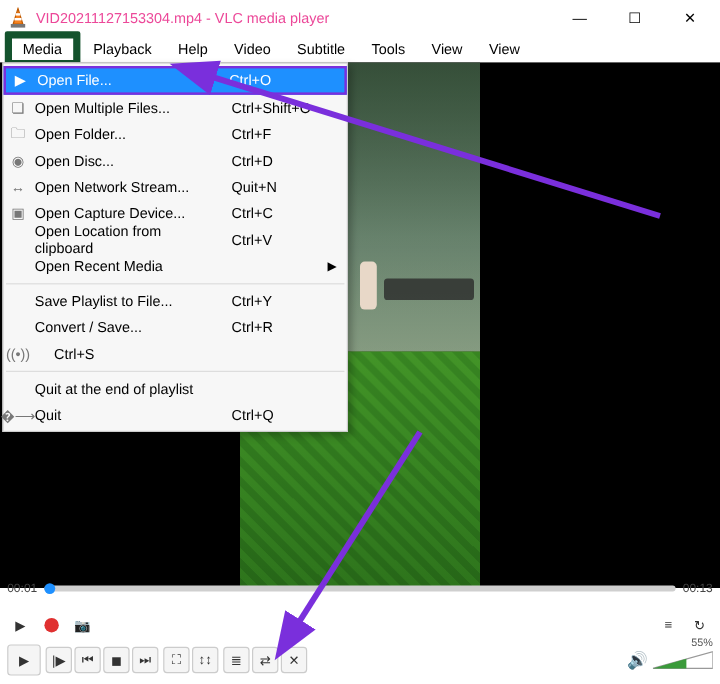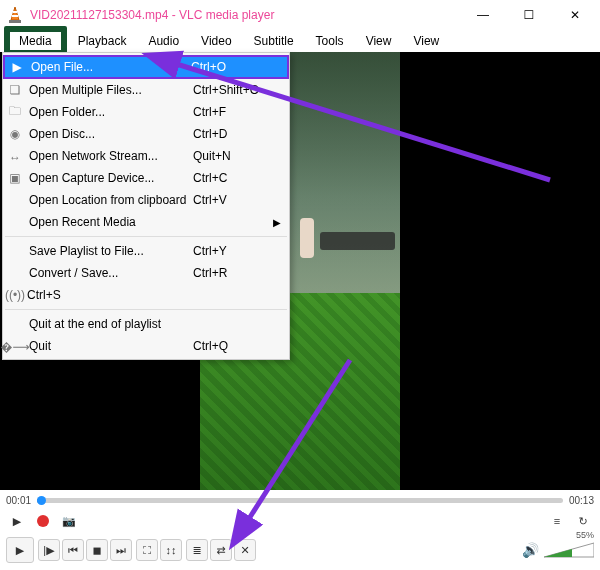--- a/index.html
+++ b/index.html
@@ -27,28 +27,28 @@
       linear-gradient(to bottom, rgba(40,60,40,.6), rgba(80,100,80,.2) 60%, rgba(120,130,120,.3));
   }
   .person { position:absolute; left:300px; top:38%; width:14px; height:40px; background:#e8d8c8; border-radius:4px; }
   .crowd { position:absolute; left:320px; top:41%; width:75px; height:18px; background:#2a2a2a; border-radius:3px; opacity:.8; }
 
   
   .dropdown { position:absolute; top:52px; left:2px; width:288px; background:#f7f7f7; border:1px solid #ccc; box-shadow:3px 3px 6px rgba(0,0,0,.25); z-index:10; padding:2px 0; }
   .drow { height:22px; display:flex; align-items:center; font-size:12px; color:#000; }
   .drow .dicon { width:24px; display:flex; align-items:center; justify-content:center; color:#777; font-size:12px; }
   .drow .dlabel { flex:1; padding-left:2px; }
-  .drow .dshort { width:80px; text-align:left; color:#000; padding-right:6px; }
+  .drow .dshort { width:80px; text-align:left; color:#000; padding-right:6px;margin-left:18px; }
   .drow .dsub { width:16px; color:#000; font-size:10px; }
   .drow.hl { background:#1e90ff; color:#fff; border:2px solid #7a2fdc; height:24px; }
   .drow.hl .dshort,.drow.hl .dicon{ color:#fff; }
   .dsep { height:1px; background:#ddd; margin:3px 2px; }
 
   
-  .seekbar { position:absolute; left:0; right:0; bottom:64px; height:12px; display:flex; align-items:center; padding:0 6px; gap:6px; font-size:10px; color:#444; }
+  .seekbar { position:absolute; left:0; right:0; bottom:74px; height:12px; display:flex; align-items:center; padding:0 6px; gap:6px; font-size:10px; color:#444; }
   .seek-track { flex:1; height:5px; background:#cfcfcf; border-radius:3px; position:relative; }
   .seek-fill { position:absolute; left:0; top:0; bottom:0; width:1%; background:#888; border-radius:3px; }
   .seek-fill::after{content:"";position:absolute;right:-4px;top:-2px;width:9px;height:9px;border-radius:50%;background:#1e90ff;}
   
   .toolbar1 { position:absolute; left:0; right:0; bottom:36px; height:26px; display:flex; align-items:center; padding:0 6px; gap:4px; }
   .toolbar2 { position:absolute; left:0; right:0; bottom:6px; height:28px; display:flex; align-items:center; padding:0 6px; gap:4px; }
   .btn { height:22px; min-width:22px; padding:0 3px; border:1px solid #ccc; border-radius:3px; background:#f5f5f5; display:flex; align-items:center; justify-content:center; font-size:11px; color:#333; }
   .btn.tall{height:26px;min-width:28px;}
   .btn.nobord{border:none;background:none;}
   .group { display:flex; gap:2px; }
@@ -87,21 +87,21 @@
       </div>
     <div class="winbtn">
         <span>✕</span>
       </div>
   </div>
 </div>
 
 <div class="menubar" id="menubar">
     <span class="mitem sel">Media</span>
     <span class="mitem">Playback</span>
-    <span class="mitem">Audio</span>
+    <span class="mitem">Help</span>
     <span class="mitem">Video</span>
     <span class="mitem">Subtitle</span>
     <span class="mitem">Tools</span>
     <span class="mitem">View</span>
     <span class="mitem">View</span>
   </div>
 
 <div class="video-area">
   <div class="video-frame"></div>
   <div class="trees"></div>

